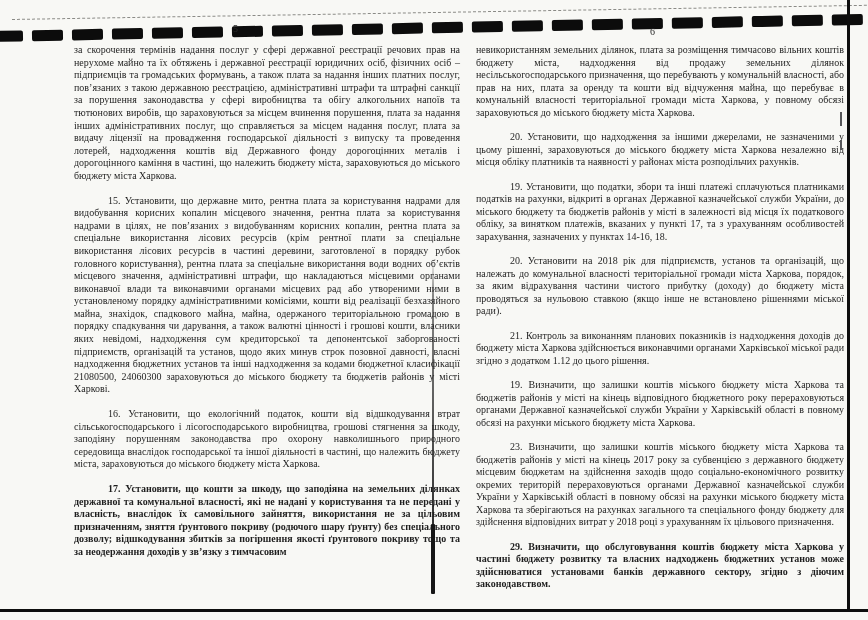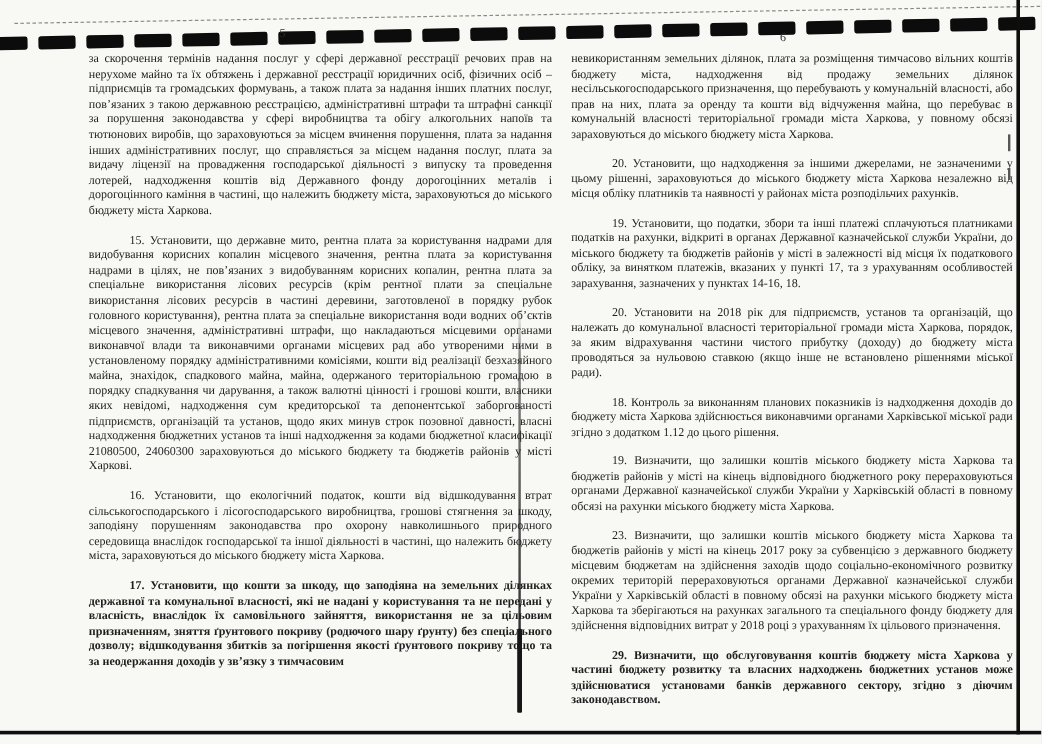--- a/index.html
+++ b/index.html
@@ -118,21 +118,21 @@
       <p class="para indent">15. Установити, що державне мито, рентна плата за користування надрами для видобування корисних копалин місцевого значення, рентна плата за користування надрами в цілях, не пов’язаних з видобуванням корисних копалин, рентна плата за спеціальне використання лісових ресурсів (крім рентної плати за спеціальне використання лісових ресурсів в частині деревини, заготовленої в порядку рубок головного користування), рентна плата за спеціальне використання води водних об’єктів місцевого значення, адміністративні штрафи, що накладаються місцевими органами виконавчої влади та виконавчими органами місцевих рад або утвореними ними в установленому порядку адміністративними комісіями, кошти від реалізації безхазяйного майна, знахідок, спадкового майна, майна, одержаного територіальною громадою в порядку спадкування чи дарування, а також валютні цінності і грошові кошти, власники яких невідомі, надходження сум кредиторської та депонентської заборгованості підприємств, організацій та установ, щодо яких минув строк позовної давності, власні надходження бюджетних установ та інші надходження за кодами бюджетної класифікації 21080500, 24060300 зараховуються до міського бюджету та бюджетів районів у місті Харкові.</p>
       <p class="para indent">16. Установити, що екологічний податок, кошти від відшкодування втрат сільськогосподарського і лісогосподарського виробництва, грошові стягнення за шкоду, заподіяну порушенням законодавства про охорону навколишнього природного середовища внаслідок господарської та іншої діяльності в частині, що належить бюджету міста, зараховуються до міського бюджету міста Харкова.</p>
       <p class="para indent">17. Установити, що кошти за шкоду, що заподіяна на земельних ділянках державної та комунальної власності, які не надані у користування та не передані у власність, внаслідок їх самовільного зайняття, використання не за цільовим призначенням, зняття ґрунтового покриву (родючого шару ґрунту) без спеціального дозволу; відшкодування збитків за погіршення якості ґрунтового покриву тощо та за неодержання доходів у зв’язку з тимчасовим</p>
     </div>
 
   <div class="col col-right" id="colRight">
       <p class="para">невикористанням земельних ділянок, плата за розміщення тимчасово вільних коштів бюджету міста, надходження від продажу земельних ділянок несільськогосподарського призначення, що перебувають у комунальній власності, або прав на них, плата за оренду та кошти від відчуження майна, що перебуває в комунальній власності територіальної громади міста Харкова, у повному обсязі зараховуються до міського бюджету міста Харкова.</p>
       <p class="para indent">20. Установити, що надходження за іншими джерелами, не зазначеними у цьому рішенні, зараховуються до міського бюджету міста Харкова незалежно від місця обліку платників та наявності у районах міста розподільчих рахунків.</p>
       <p class="para indent">19. Установити, що податки, збори та інші платежі сплачуються платниками податків на рахунки, відкриті в органах Державної казначейської служби України, до міського бюджету та бюджетів районів у місті в залежності від місця їх податкового обліку, за винятком платежів, вказаних у пункті 17, та з урахуванням особливостей зарахування, зазначених у пунктах 14-16, 18.</p>
       <p class="para indent">20. Установити на 2018 рік для підприємств, установ та організацій, що належать до комунальної власності територіальної громади міста Харкова, порядок, за яким відрахування частини чистого прибутку (доходу) до бюджету міста проводяться за нульовою ставкою (якщо інше не встановлено рішеннями міської ради).</p>
-      <p class="para indent">18. Контроль за виконанням планових показників із надходження доходів до бюджету міста Харкова здійснюється виконавчими органами Харківської міської ради згідно з додатком 1.12 до цього рішення.</p>
+      <p class="para indent">21. Контроль за виконанням планових показників із надходження доходів до бюджету міста Харкова здійснюється виконавчими органами Харківської міської ради згідно з додатком 1.12 до цього рішення.</p>
       <p class="para indent">19. Визначити, що залишки коштів міського бюджету міста Харкова та бюджетів районів у місті на кінець відповідного бюджетного року перераховуються органами Державної казначейської служби України у Харківській області в повному обсязі на рахунки міського бюджету міста Харкова.</p>
       <p class="para indent">23. Визначити, що залишки коштів міського бюджету міста Харкова та бюджетів районів у місті на кінець 2017 року за субвенцією з державного бюджету місцевим бюджетам на здійснення заходів щодо соціально-економічного розвитку окремих територій перераховуються органами Державної казначейської служби України у Харківській області в повному обсязі на рахунки міського бюджету міста Харкова та зберігаються на рахунках загального та спеціального фонду бюджету для здійснення відповідних витрат у 2018 році з урахуванням їх цільового призначення.</p>
       <p class="para indent">29. Визначити, що обслуговування коштів бюджету міста Харкова у частині бюджету розвитку та власних надходжень бюджетних установ може здійснюватися установами банків державного сектору, згідно з діючим законодавством.</p>
     </div>
 
   <div class="crease-thin"></div>
   <div class="crease-thick"></div>
 
   <div class="border-right"></div>
   <div class="border-bottom"></div>

